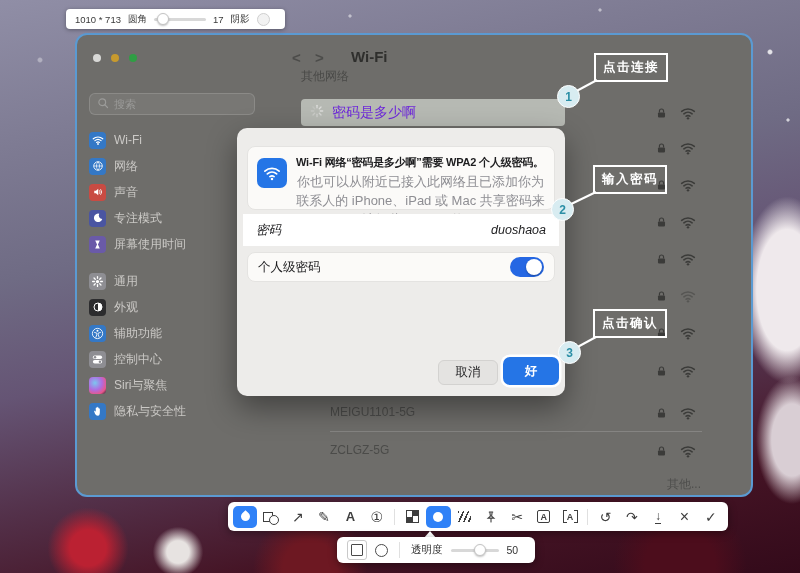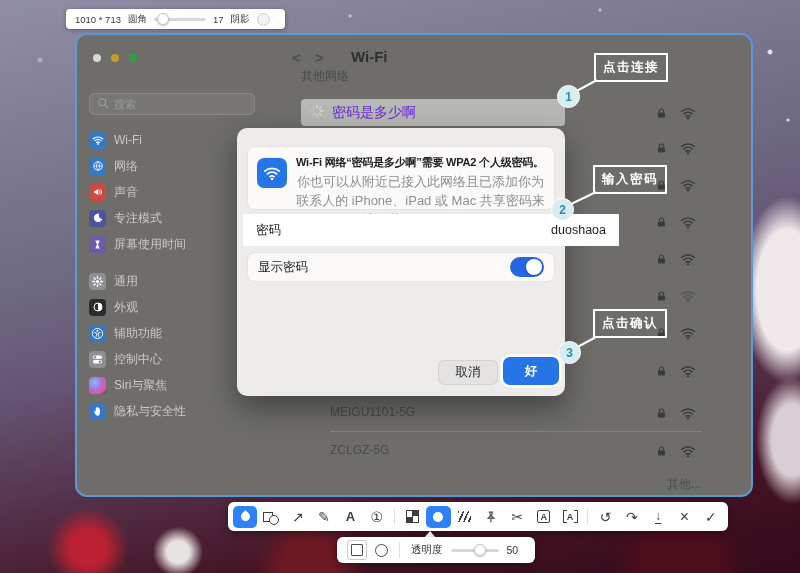--- a/index.html
+++ b/index.html
@@ -60,22 +60,22 @@
   .other-label{position:absolute;left:560px;top:441px;width:64px;text-align:right;font-size:12px;color:#4e4e4c;}
   
   .dialog{position:absolute;left:160px;top:93px;width:328px;height:268px;background:#edecea;border-radius:10px;
     box-shadow:0 12px 30px rgba(0,0,0,.4);}
   .info-panel{position:absolute;left:10px;top:18px;width:308px;height:64px;background:#fbfaf8;border:1px solid #e4e3e1;
     border-radius:8px;box-sizing:border-box;display:flex;align-items:flex-start;gap:9px;padding:8px 9px;}
   .wifi-badge{width:30px;height:30px;border-radius:7px;background:#2575e6;display:flex;align-items:center;
     justify-content:center;flex:0 0 auto;margin-top:3px;}
   .dlg-title{font-size:11px;font-weight:bold;color:#1d1d1f;white-space:nowrap;letter-spacing:-.2px;}
   .dlg-sub{font-size:13px;color:#8e8e93;line-height:1.45;margin-top:3px;text-align:center;}
-  .pw-row{position:absolute;left:6px;top:86px;width:376px;height:32px;background:#fff;border:2px solid #fff;
-    box-sizing:border-box;display:flex;align-items:center;justify-content:space-between;padding:0 11px;}
+  .pw-row{position:absolute;left:6px;top:86px;width:316px;height:32px;background:#fff;border:2px solid #fff;
+    box-sizing:border-box;display:flex;align-items:center;justify-content:space-between;padding:0 11px;font-style:italic;}
   .pw-row span{font-size:12.5px;color:#1d1d1f;}
   .show-row{position:absolute;left:10px;top:124px;width:308px;height:30px;background:#fbfaf8;border:1px solid #e4e3e1;
     border-radius:8px;box-sizing:border-box;display:flex;align-items:center;justify-content:space-between;padding:0 10px;}
   .show-row span{font-size:12.5px;color:#1d1d1f;}
   .toggle{width:34px;height:20px;border-radius:10px;background:#2567e3;position:relative;}
   .toggle i{position:absolute;right:2px;top:2px;width:16px;height:16px;border-radius:50%;background:#fff;
     box-shadow:0 1px 2px rgba(0,0,0,.3);}
   .btn-cancel{position:absolute;left:201px;top:232px;width:60px;height:25px;border-radius:6px;background:#e4e3e1;
     border:1px solid #d3d2d0;box-sizing:border-box;display:flex;align-items:center;justify-content:center;
     font-size:12.5px;color:#1d1d1f;}
@@ -427,21 +427,21 @@
         <span>
           <div class="dlg-title">Wi-Fi 网络“密码是多少啊”需要 WPA2 个人级密码。</div>
           <div class="dlg-sub">你也可以从附近已接入此网络且已添加你为联系人的 iPhone、iPad 或 Mac 共享密码来访问此 Wi-Fi 网络。</div>
         </span>
       </div>
       <div class="pw-row">
         <span>密码</span>
         <span>duoshaoa</span>
       </div>
       <div class="show-row">
-        <span>显示密码</span>
+        <span>个人级密码</span>
         <span class="toggle">
             <i></i>
           </span>
       </div>
       <div class="btn-cancel">取消</div>
       <div class="btn-ok">好</div>
     </div>
   </div>
 
   <svg class="lines" width="800" height="573">

